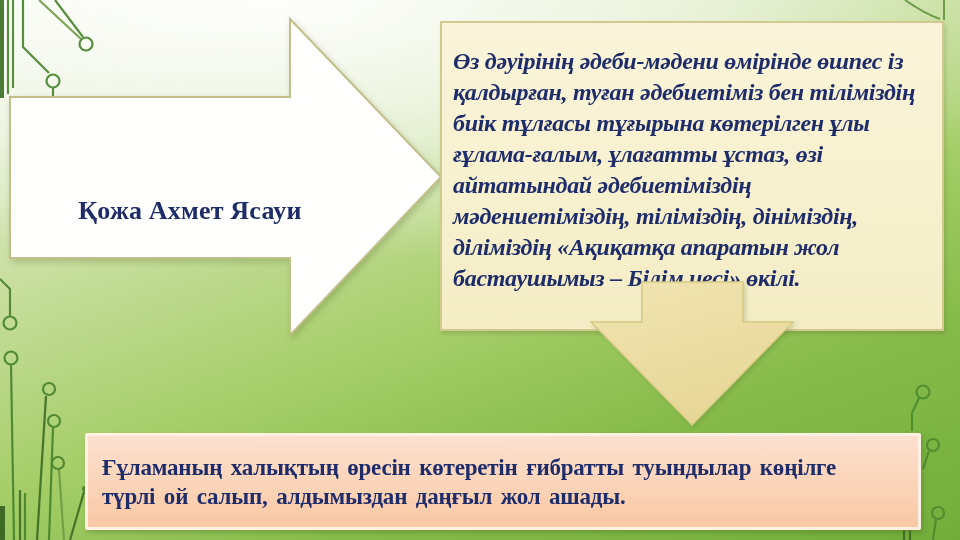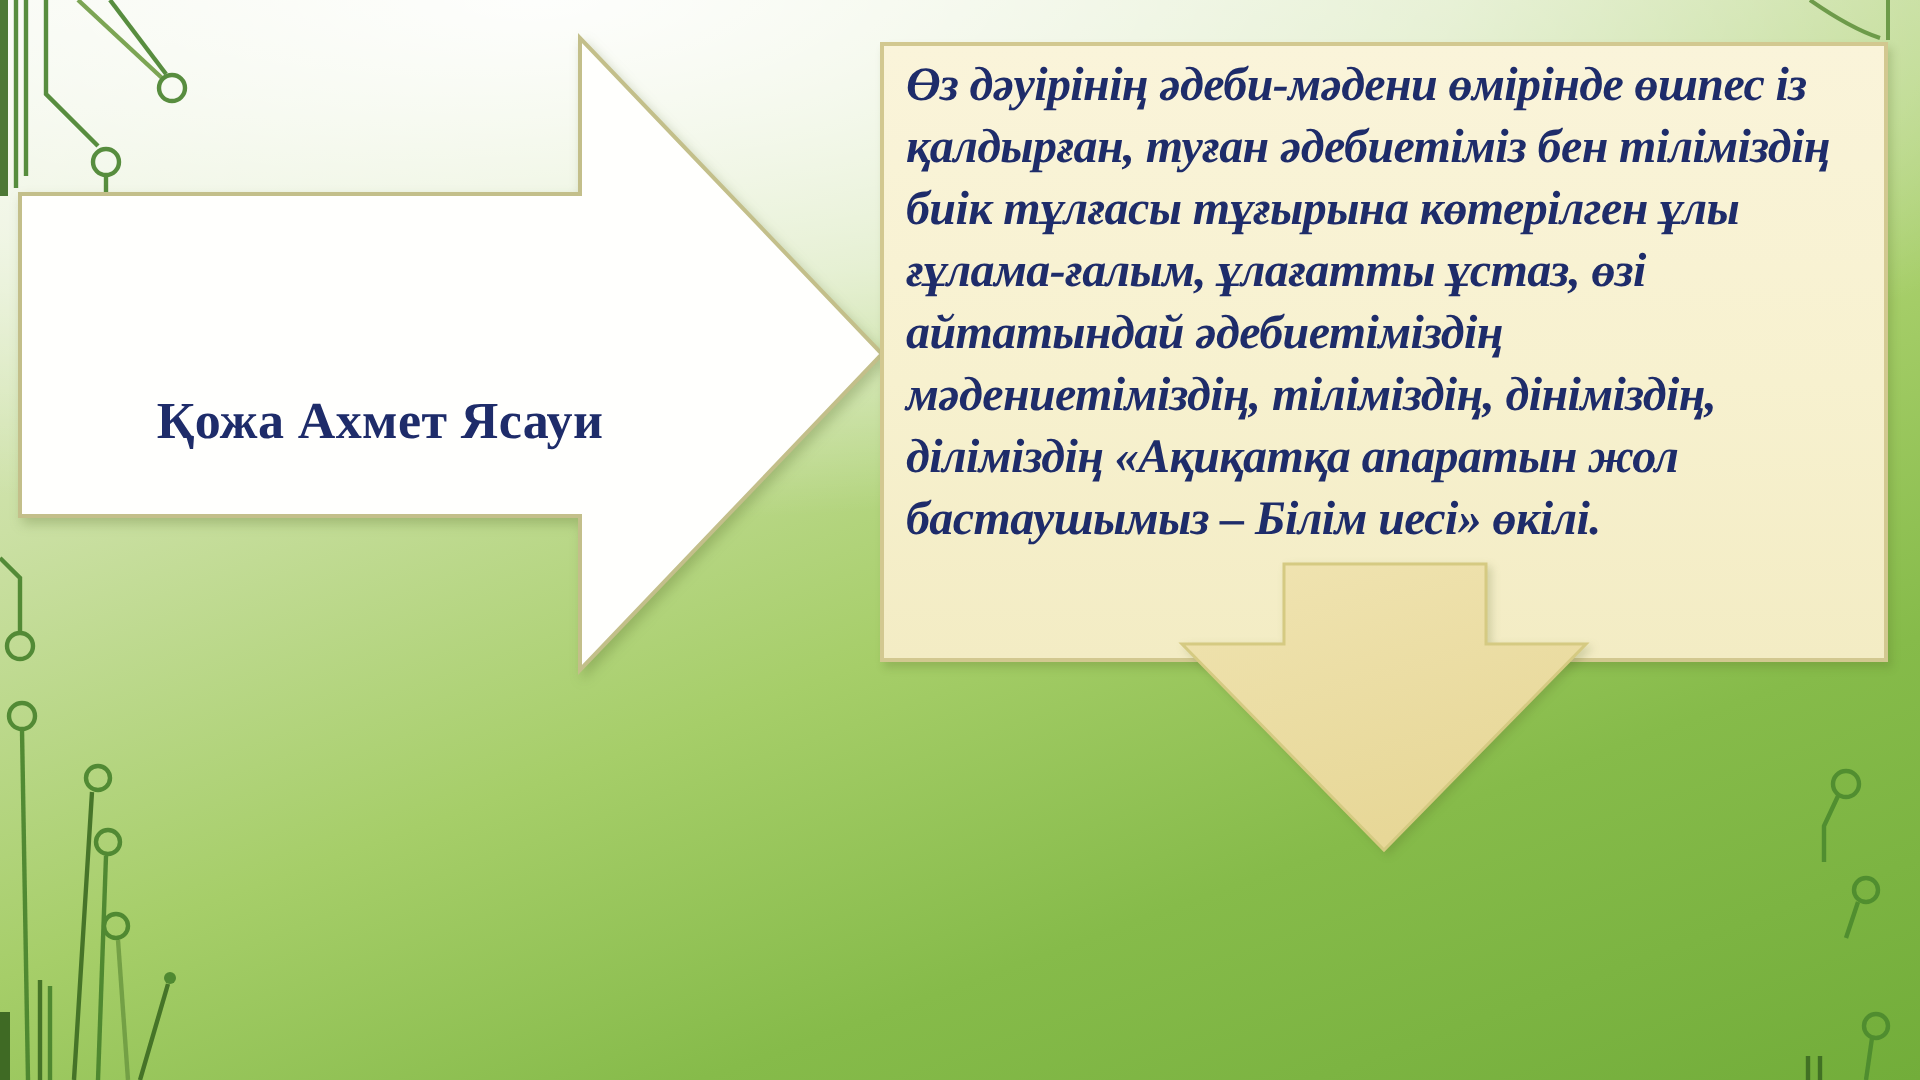--- a/index.html
+++ b/index.html
@@ -17,21 +17,21 @@
   .arrow-label{
     position:absolute;left:40px;top:158px;width:300px;height:42px;
     display:flex;align-items:center;justify-content:center;
     font-size:26px;font-weight:bold;color:#1e2c6a;letter-spacing:.2px;margin-top:32px;
   }
   .quote-box{
     position:absolute;left:440px;top:21px;width:504px;height:310px;
     box-sizing:border-box;border:2px solid #d2c890;
     background:linear-gradient(180deg,#faf4da 0%,#f7f1cf 55%,#f3ecc4 100%);
     box-shadow:2px 3px 4px rgba(80,100,35,.22);
-    padding:5px 11px;
+    padding:23px 11px;
   }
   .quote-text{
     white-space:pre-line;
     font-size:24px;font-weight:bold;font-style:italic;
     color:#1e2c6a;line-height:31px;letter-spacing:-0.3px;
   }
   .summary-box{
     position:absolute;left:85px;top:433px;width:836px;height:97px;
     box-sizing:border-box;border:3px solid #fdf0e5;border-radius:2px;
     background:linear-gradient(180deg,#fde0cf 0%,#fbd4b8 55%,#f9c8a4 100%);
@@ -115,14 +115,18 @@
   <svg class="shape arrow-down-svg" width="960" height="540" viewBox="0 0 960 540">
     <defs>
       <linearGradient id="daGrad" x1="0" y1="0" x2="0.4" y2="1">
         <stop offset="0" stop-color="#f0e4b2"></stop>
         <stop offset="1" stop-color="#e7d797"></stop>
       </linearGradient>
     </defs>
     <polygon points="642,282 743,282 743,322 793,322 692,425 591,322 642,322" fill="url(#daGrad)" stroke="#d5ca82" stroke-width="1.5"></polygon>
   </svg>
 
+  <div class="summary-box">
+    <div class="summary-text">Ғұламаның халықтың өресін көтеретін ғибратты туындылар көңілге
+түрлі ой салып, алдымыздан даңғыл жол ашады.</div>
+  </div>
 
 </div>
 
 </body></html>

